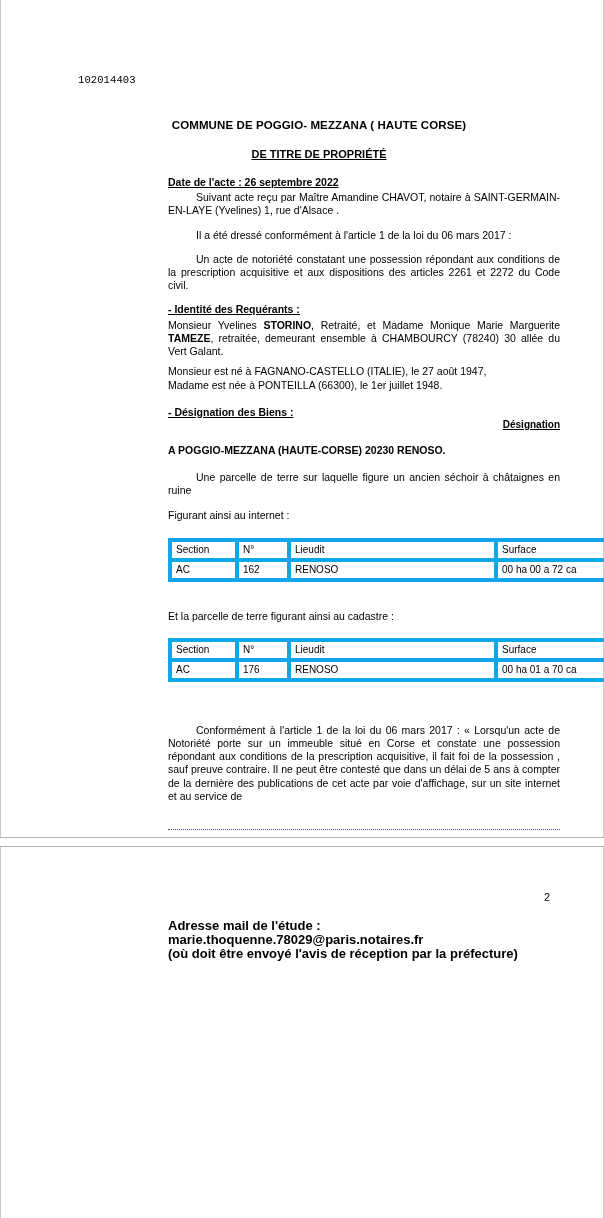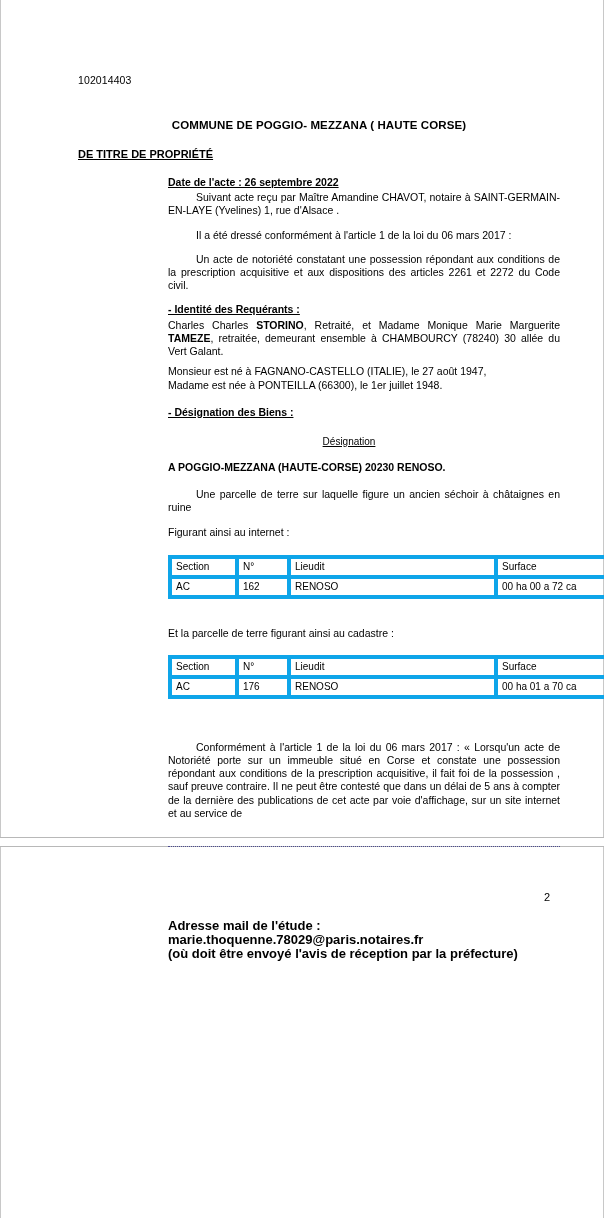--- a/index.html
+++ b/index.html
@@ -56,38 +56,38 @@
     position: relative;
     padding-left: 78px;
     padding-right: 44px;
   }
   .refblock {
     padding-top: 74px;
     font-size: 10.5px;
     line-height: 13px;
     letter-spacing: 0.1px;
   }
-  .refblock div { white-space: pre; }
+  .refblock div { white-space: pre; font-family: Liberation Mono, monospace; }
 
   .title-commune {
     text-align: center;
     font-weight: bold;
     font-size: 11.5px;
     margin-top: 32px;
     letter-spacing: 0.1px;
   }
   .title-avis {
     text-align: center;
     font-weight: bold;
     font-size: 11px;
     text-decoration: underline;
     margin-top: 33px;
   }
   .title-titre {
-    text-align: left;
+    text-align: center;
     font-weight: bold;
     font-size: 11px;
     text-decoration: underline;
     margin-top: 17px;
   }
   .body-area {
     padding-left: 90px;
     padding-right: 0px;
     margin-top: 16px;
   }
@@ -103,25 +103,24 @@
   .heading-inline {
     font-weight: bold;
     text-decoration: underline;
     font-size: 10.5px;
   }
   .outdent-wrap {
     margin-left: -90px;
     padding-left: 90px;
   }
   .desig {
-    text-align: center;
-    font-weight: normal;
+    text-align: right;
+    font-weight: bold;
     font-size: 10px;
     text-decoration: underline;
-    margin-top: 17px;
   }
   table.cad {
     border-collapse: collapse;
     width: 392px;
     margin-top: 15px;
     margin-left: 0px;
     font-size: 10px;
     table-layout: fixed;
   }
   table.cad td {
@@ -189,21 +188,21 @@
 
       <div class="p indent outdent-wrap">Il a été dressé conformément à l'article 1 de la loi du 06 mars 2017 :</div>
 
       <div class="p indent outdent-wrap">Un acte de notoriété constatant une possession répondant aux conditions de la prescription acquisitive et aux dispositions des articles 2261 et 2272 du Code civil.</div>
 
       <div class="p" style="margin-top:11px;">
         <span class="heading-inline">- Identité  des Requérants :</span>
       </div>
 
       <div class="p outdent-wrap" style="margin-top:2px;">
-        <span>Charles Charles </span><span class="b">STORINO</span><span>, Retraité, et Madame Monique Marie Marguerite </span><span class="b">TAMEZE</span><span>, retraitée, demeurant ensemble à CHAMBOURCY (78240) 30 allée du Vert Galant.</span>
+        <span>Monsieur Yvelines </span><span class="b">STORINO</span><span>, Retraité, et Madame Monique Marie Marguerite </span><span class="b">TAMEZE</span><span>, retraitée, demeurant ensemble à CHAMBOURCY (78240) 30 allée du Vert Galant.</span>
       </div>
 
       <div class="p" style="margin-top:7px;">Monsieur est né à FAGNANO-CASTELLO (ITALIE), le 27 août 1947,</div>
       <div class="p" style="margin-top:1px;">Madame est née à PONTEILLA (66300), le 1er juillet 1948.</div>
 
       <div class="p" style="margin-top:13px;">
         <span class="heading-inline">- Désignation des Biens :</span>
       </div>
 
       <div class="desig" style="margin-left:-30px;">Désignation</div>

